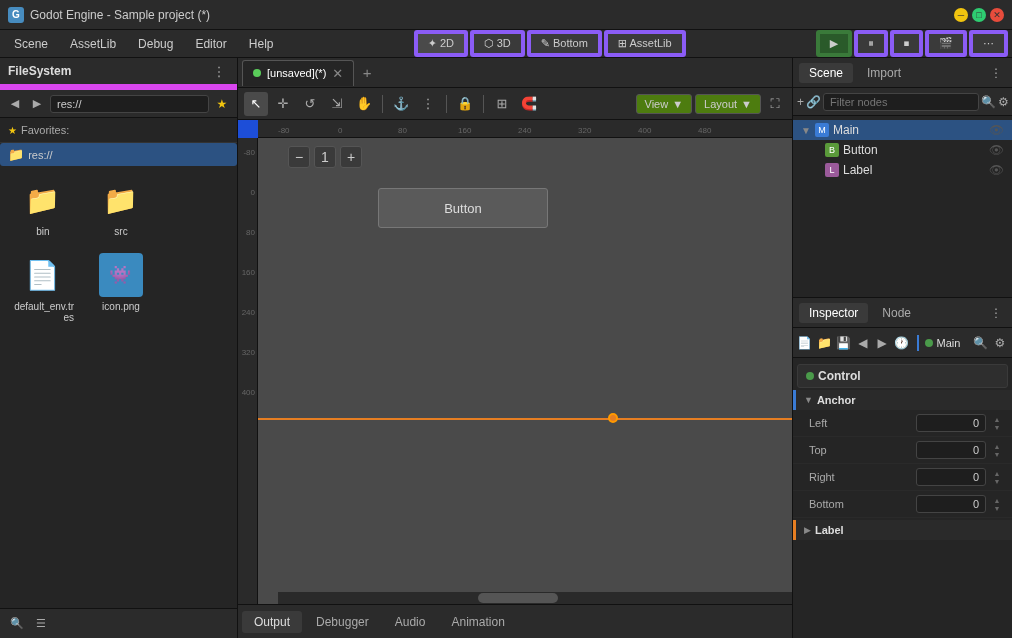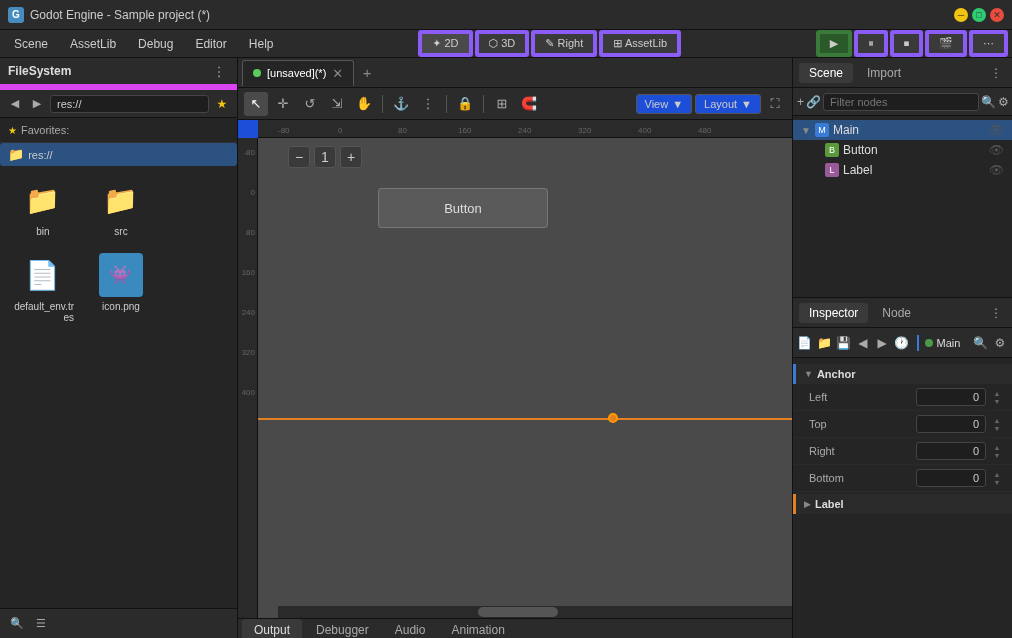--- a/index.html
+++ b/index.html
@@ -234,21 +234,21 @@
     .etool-btn {
       width: 24px; height: 24px;
       display: flex; align-items: center; justify-content: center;
       cursor: pointer; color: #aaa; border-radius: 3px; font-size: 13px;
     }
     .etool-btn.active { background: #4a4a4a; color: #fff; }
     .etool-sep { width: 1px; background: #555; height: 18px; margin: 0 3px; }
     .etool-spacer { flex: 1; }
     .view-btn {
       padding: 3px 8px;
-      background: #1d4ed8;
+      background: #4d7c0f;
       border: 1px solid #555;
       border-radius: 3px;
       color: #ccc; cursor: pointer; font-size: 11px;
       display: flex; align-items: flex-start; gap: 4px;
     }
 
     .editor-viewport {
       flex: 1;
       position: relative;
       overflow: hidden;
@@ -310,23 +310,23 @@
       position: absolute; bottom: 0; left: 20px; right: 0; height: 12px;
       background: #2a2a2a;
     }
     .scrollbar-thumb {
       position: absolute; left: 200px; width: 80px; height: 10px; top: 1px;
       background: #555; border-radius: 5px;
     }
 
     
     .bottom-panel {
-      height: 20px;
-      background: #2b2b2b;
-      display: flex; align-items: flex-start; padding: 0 4px; gap: 2px;
+      height: 34px;
+      background: #2b2b2b;
+      display: flex; align-items: center; padding: 0 4px; gap: 2px;
       border-top: 1px solid #111;
     }
     .bottom-tab {
       padding: 4px 12px;
       cursor: pointer; color: #aaa; font-size: 12px; border-radius: 3px;
     }
     .bottom-tab.active { color: #ddd; background: #3a3a3a; }
 
     
     .right-panel {
@@ -520,21 +520,21 @@
 
 <div class="menubar">
   <div class="menu-item">Scene</div>
   <div class="menu-item">AssetLib</div>
   <div class="menu-item">Debug</div>
   <div class="menu-item">Editor</div>
   <div class="menu-item">Help</div>
   <div class="spacer"></div>
   <div class="toolbar-btn active">✦ 2D</div>
   <div class="toolbar-btn">⬡ 3D</div>
-  <div class="toolbar-btn">✎ Right</div>
+  <div class="toolbar-btn">✎ Bottom</div>
   <div class="toolbar-btn">⊞ AssetLib</div>
   <div class="spacer"></div>
   <div class="toolbar-btn play-btn">▶</div>
   <div class="toolbar-btn pause-btn">⏸</div>
   <div class="toolbar-btn stop-btn">⏹</div>
   <div class="toolbar-btn">🎬</div>
   <div class="toolbar-btn">⋯</div>
 </div>
 
 <div class="main-content">
@@ -726,20 +726,24 @@
         <div class="node-indicator">
           <div class="node-dot"></div>
           <span class="node-name">Main</span>
         </div>
         <div class="spacer"></div>
         <div class="insp-btn">🔍</div>
         <div class="insp-btn">⚙</div>
       </div>
       <div class="inspector-content">
 
+        <div class="section-header">
+          <div class="section-dot"></div>
+          <span class="section-title">Control</span>
+        </div>
 
         <div class="property-section">
           <div class="property-group-header expanded">
             <span class="group-arrow">▼</span>
             <span class="group-name">Anchor</span>
           </div>
           <div class="property-row">
             <span class="prop-name">Left</span>
             <input class="prop-value" type="text" value="0" style="">
             <div class="prop-stepper">

